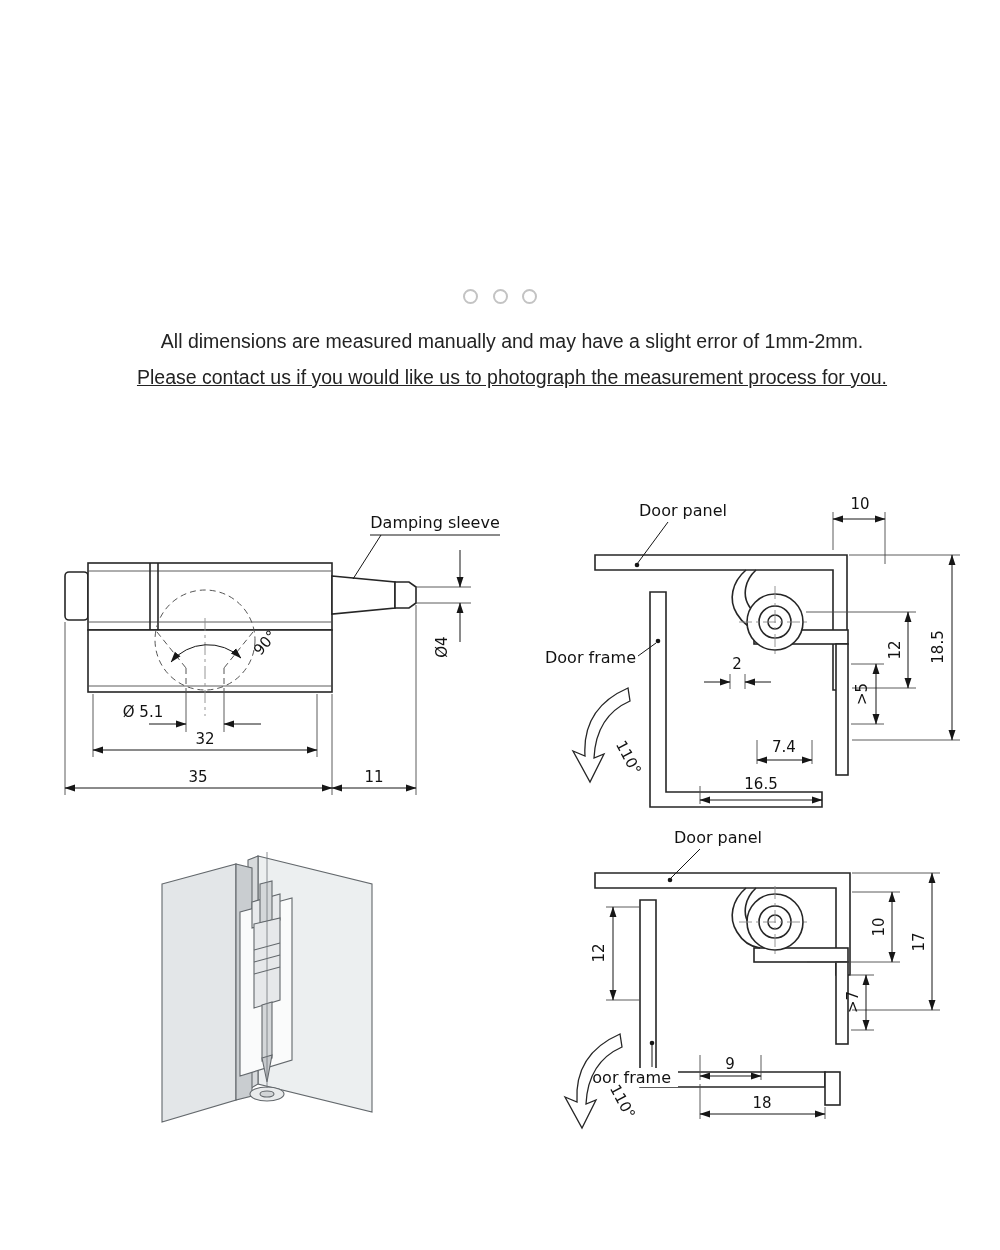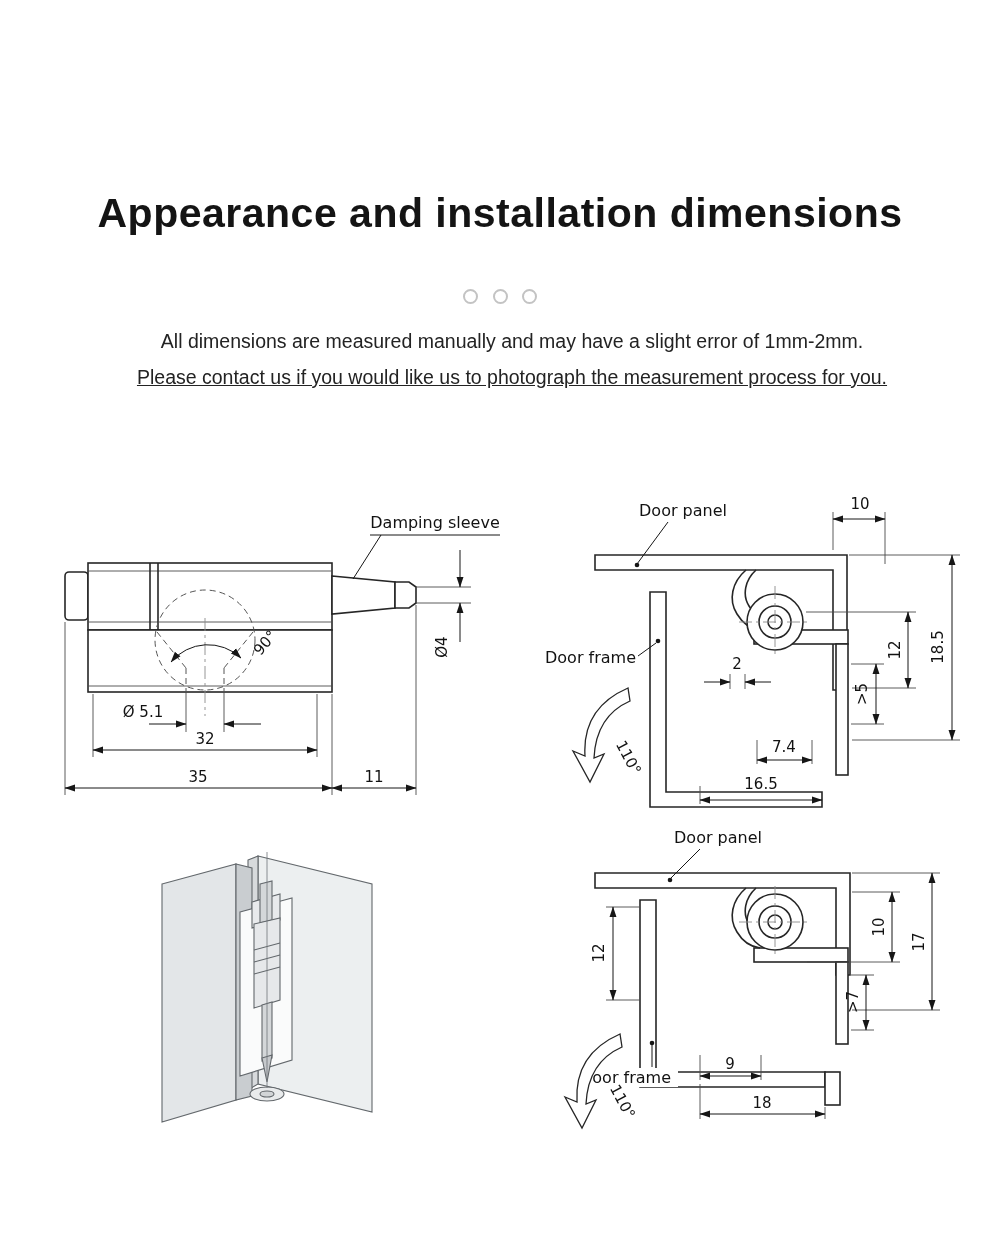--- a/index.html
+++ b/index.html
@@ -20,21 +20,20 @@
   .dl{stroke:#161616;stroke-width:1;fill:none;}
   .hid{stroke:#555;stroke-width:1;stroke-dasharray:6 4;fill:none;}
   .cl{stroke:#8a8a8a;stroke-width:0.9;stroke-dasharray:13 4 3 4;fill:none;}
   .iso{stroke:#63686c;stroke-width:1.1;}
 </style>
 </head>
 <body>
 
 <div id="page">
 
-  <h1 class="title">Appearance and installation dimensions</h1>
 
   <div class="dots">
     <span class="dot"></span>
     <span class="dot"></span>
     <span class="dot"></span>
   </div>
 
   <p class="note" id="note1">All dimensions are measured manually and may have a slight error of 1mm-2mm.</p>
   <p class="note" id="note2">Please contact us if you would like us to photograph the measurement process for you.</p>
 

